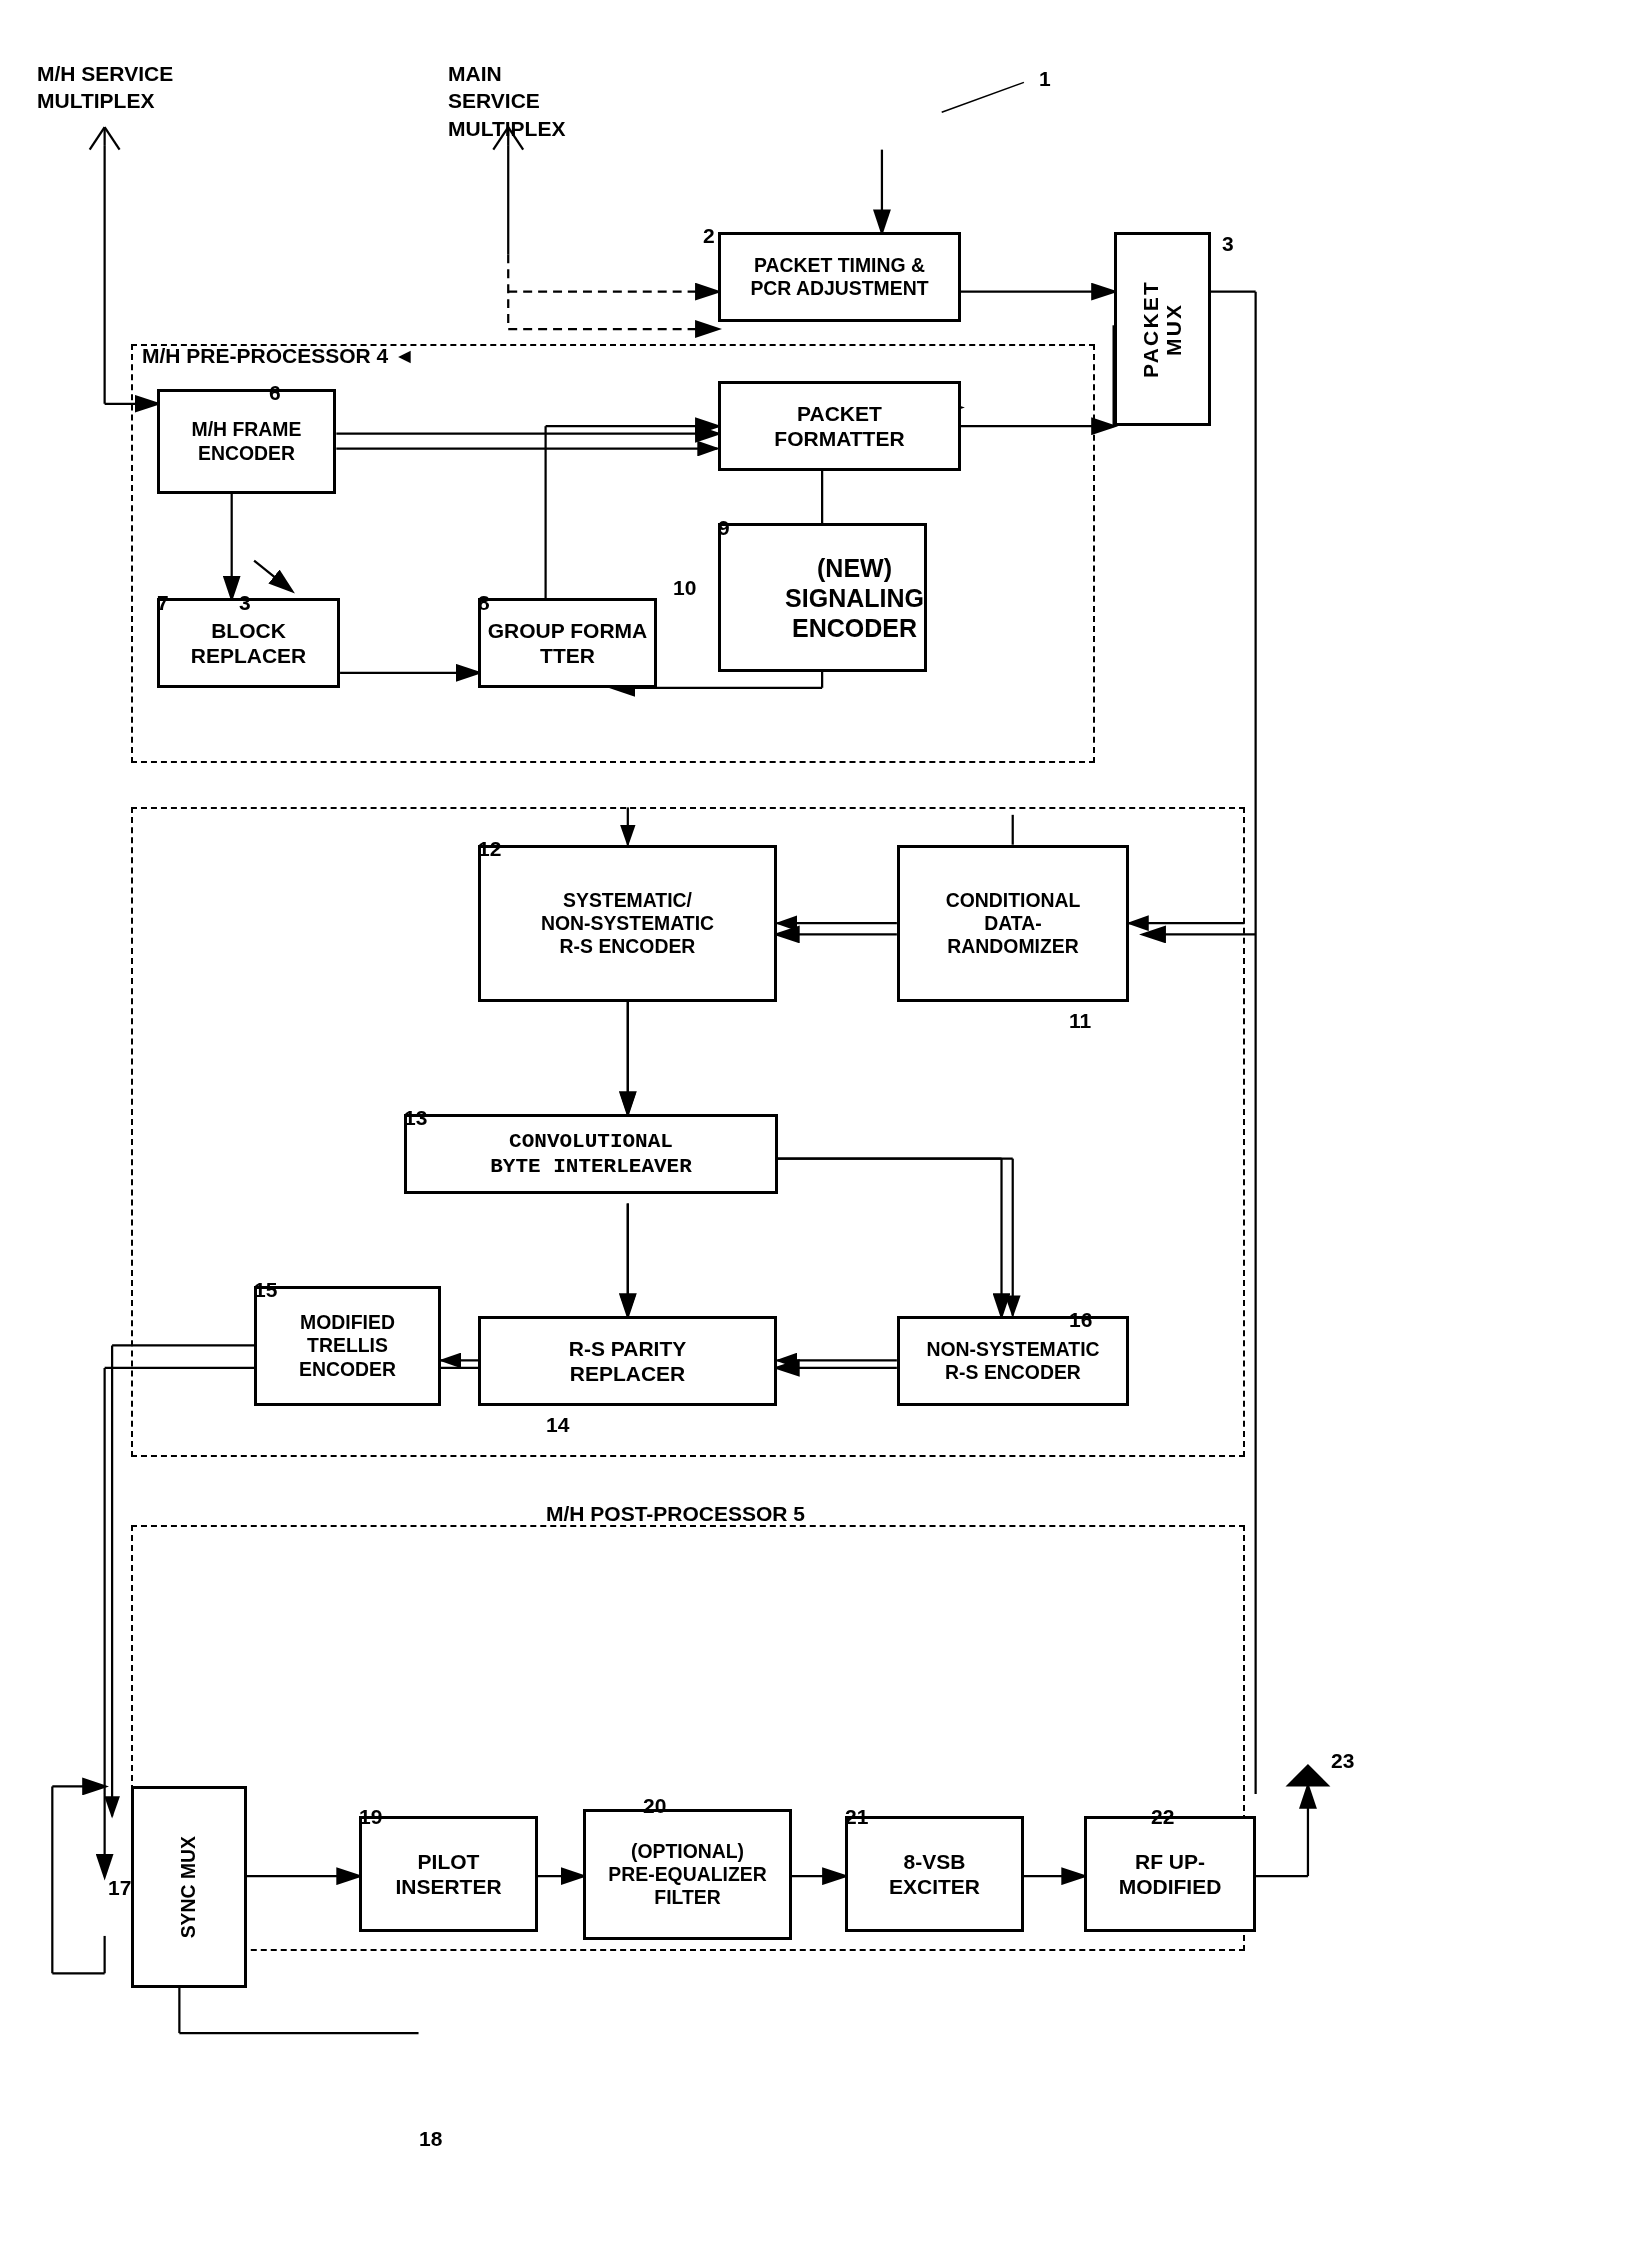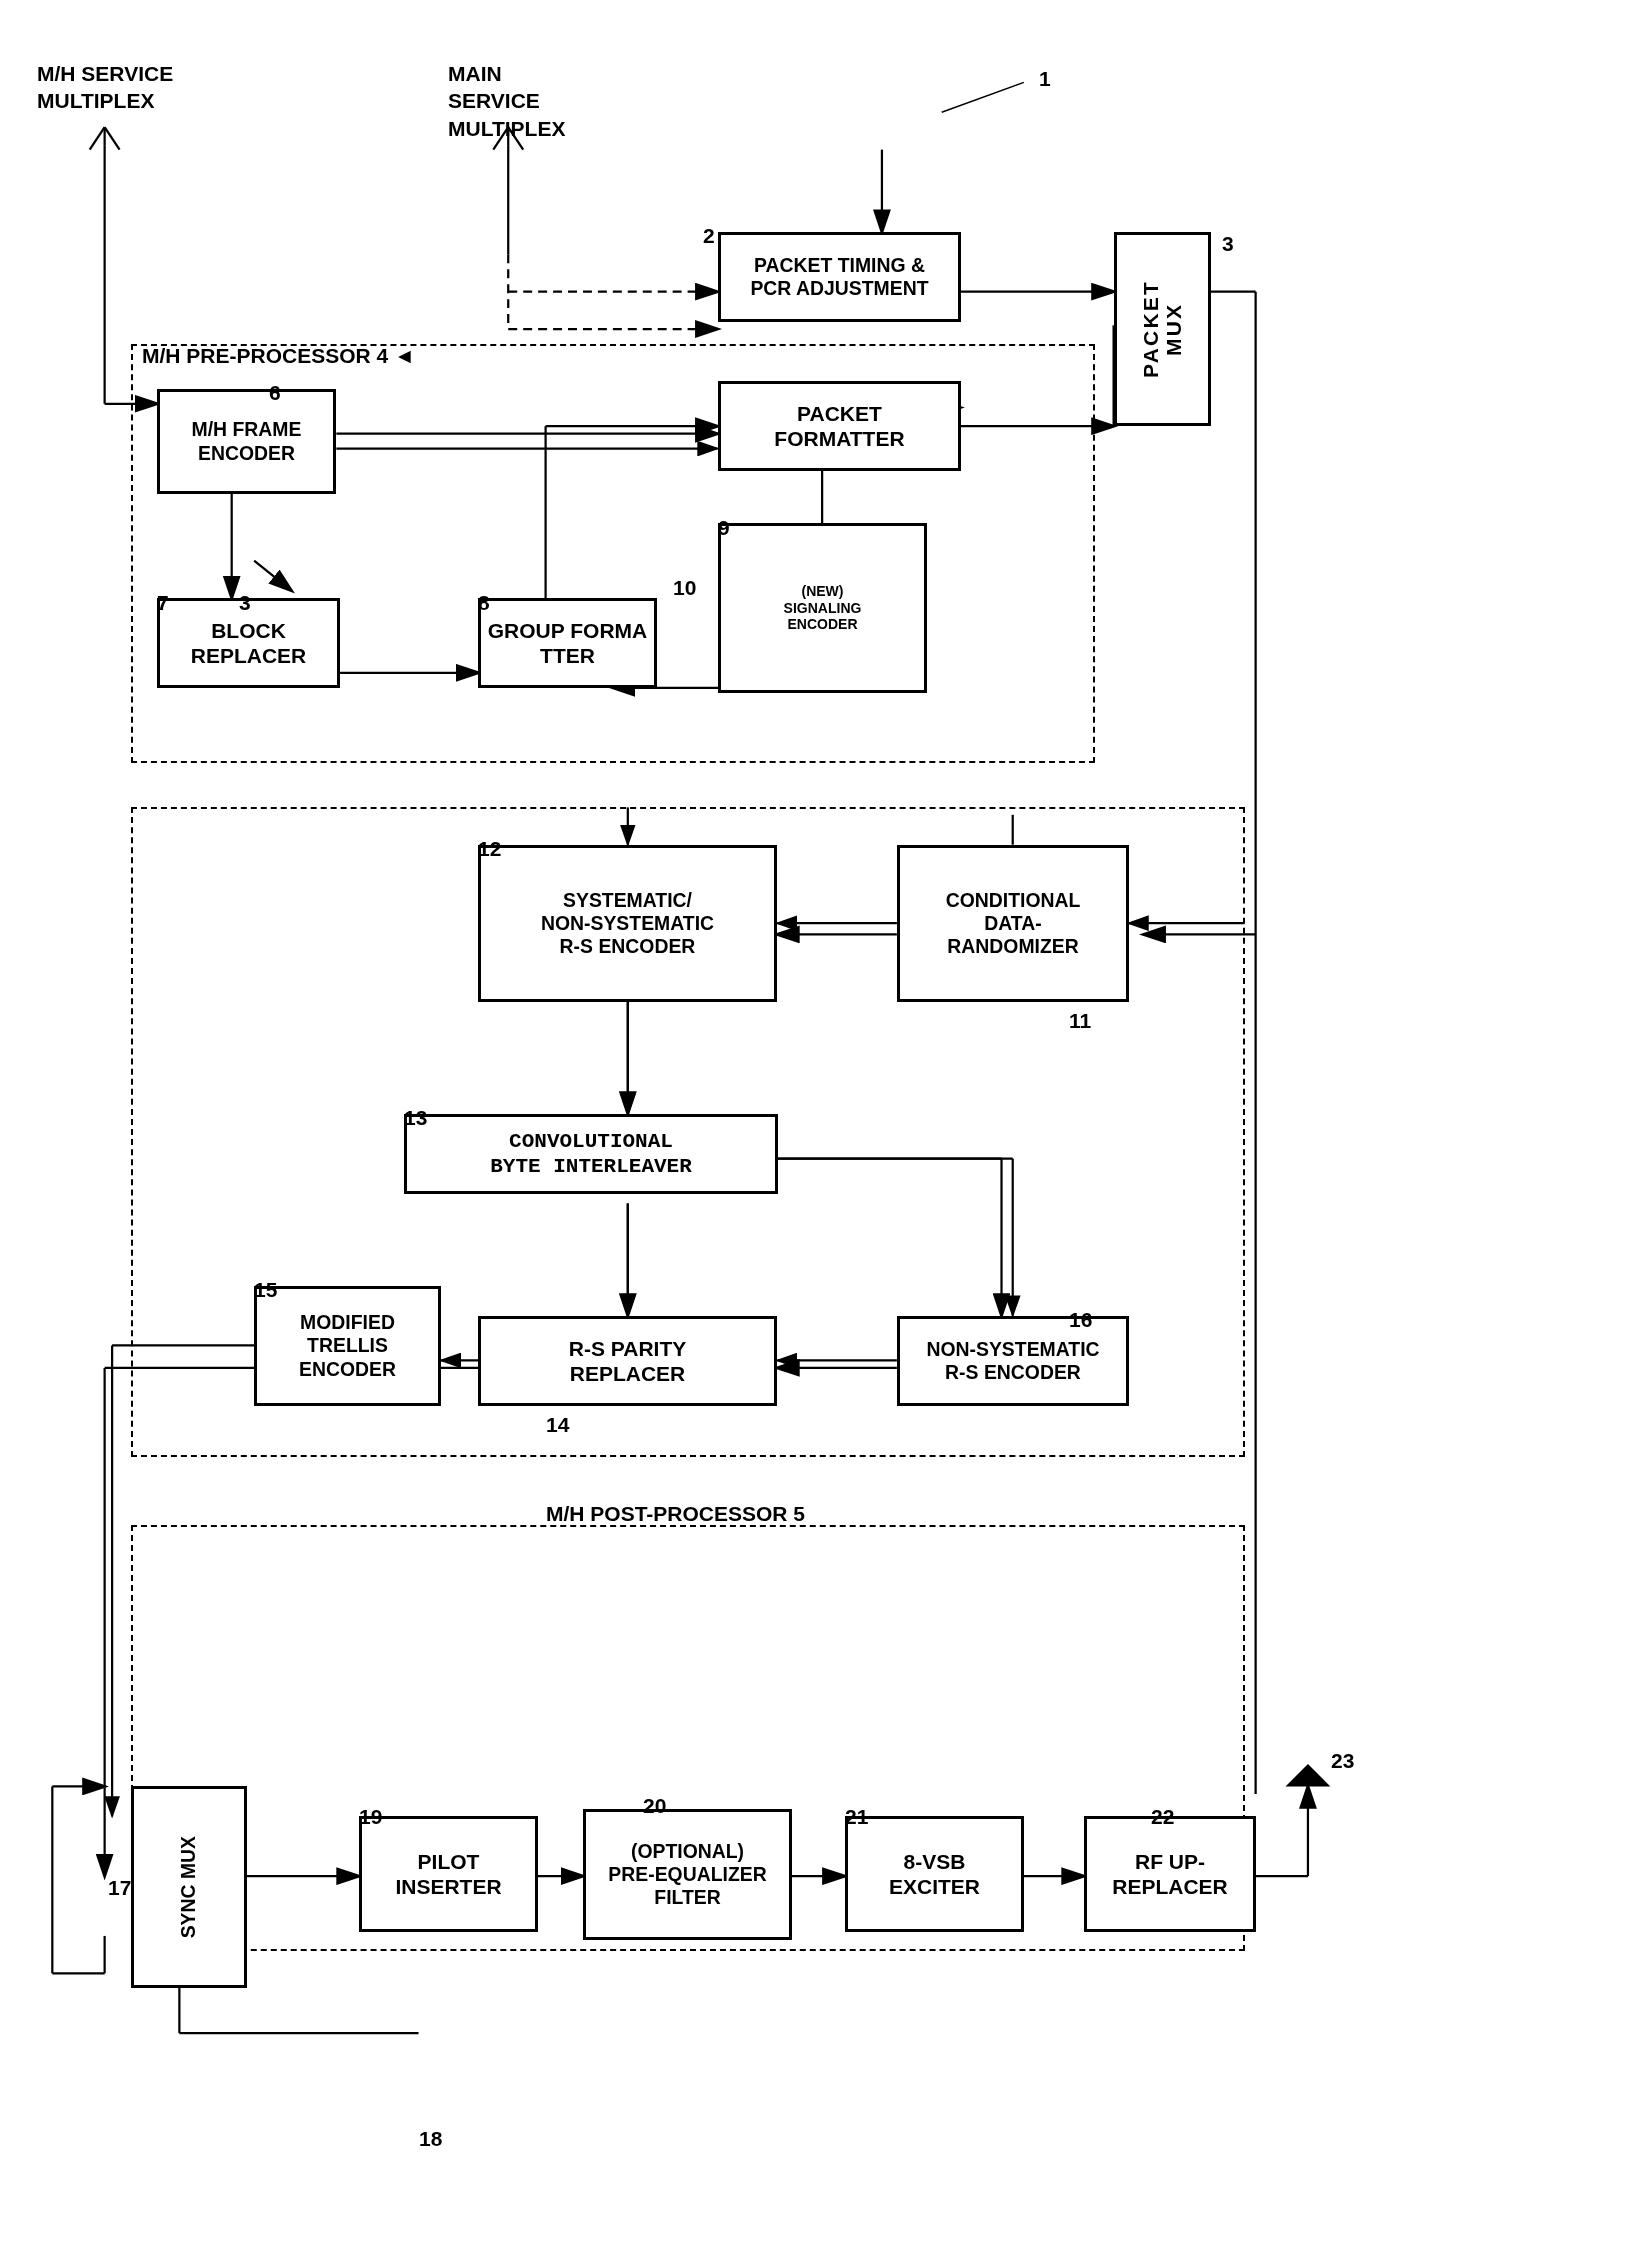--- a/index.html
+++ b/index.html
@@ -209,21 +209,21 @@
 REPLACER</span>
   </div>
   <div class="number" style="left:157px; top:591px;">7</div>
   <div class="number" style="left:239px; top:591px;">3</div>
 
   <div class="box" style="left:478px; top:598px; width:179px; height:90px; font-size:21px;">
     <span style="white-space:pre-line;">GROUP FORMA TTER</span>
   </div>
   <div class="number" style="left:478px; top:591px;">8</div>
 
-  <div class="box" style="left:718px; top:523px; width:209px; height:170px; font-size:14px;">
+  <div class="box" style="left:718px; top:523px; width:209px; height:149px; font-size:25px;justify-content:flex-end;">
     <span style="white-space:pre-line;">(NEW)
 SIGNALING
 ENCODER</span>
   </div>
   <div class="number" style="left:673px; top:576px;">10</div>
   <div class="number" style="left:718px; top:516px;">9</div>
 
   <div class="dashed-region" style="left:131px; top:807px; width:1114px; height:650px;"></div>
 
   <div class="box" style="left:478px; top:845px; width:299px; height:157px; font-size:19.4px;">
@@ -288,21 +288,21 @@
   <div class="number" style="left:643px; top:1794px;">20</div>
 
   <div class="box" style="left:845px; top:1816px; width:179px; height:116px; font-size:21px;">
     <span style="white-space:pre-line;">8-VSB
 EXCITER</span>
   </div>
   <div class="number" style="left:845px; top:1805px;">21</div>
 
   <div class="box" style="left:1084px; top:1816px; width:172px; height:116px; font-size:21px;">
     <span style="white-space:pre-line;">RF UP-
-REPLACER</span>
+MODIFIED</span>
   </div>
   <div class="number" style="left:1151px; top:1805px;">22</div>
   <div class="number" style="left:1331px; top:1749px;">23</div>
 
   <div class="number" style="left:419px; top:2127px;">18</div>
 
   <div class="label" style="left:37px; top:60px; font-size:21px; line-height:1.3;">M/H SERVICE<br>MULTIPLEX</div>
 
   <div class="label" style="left:448px; top:60px; font-size:21px; line-height:1.3;">MAIN<br>SERVICE<br>MULTIPLEX</div>
 

